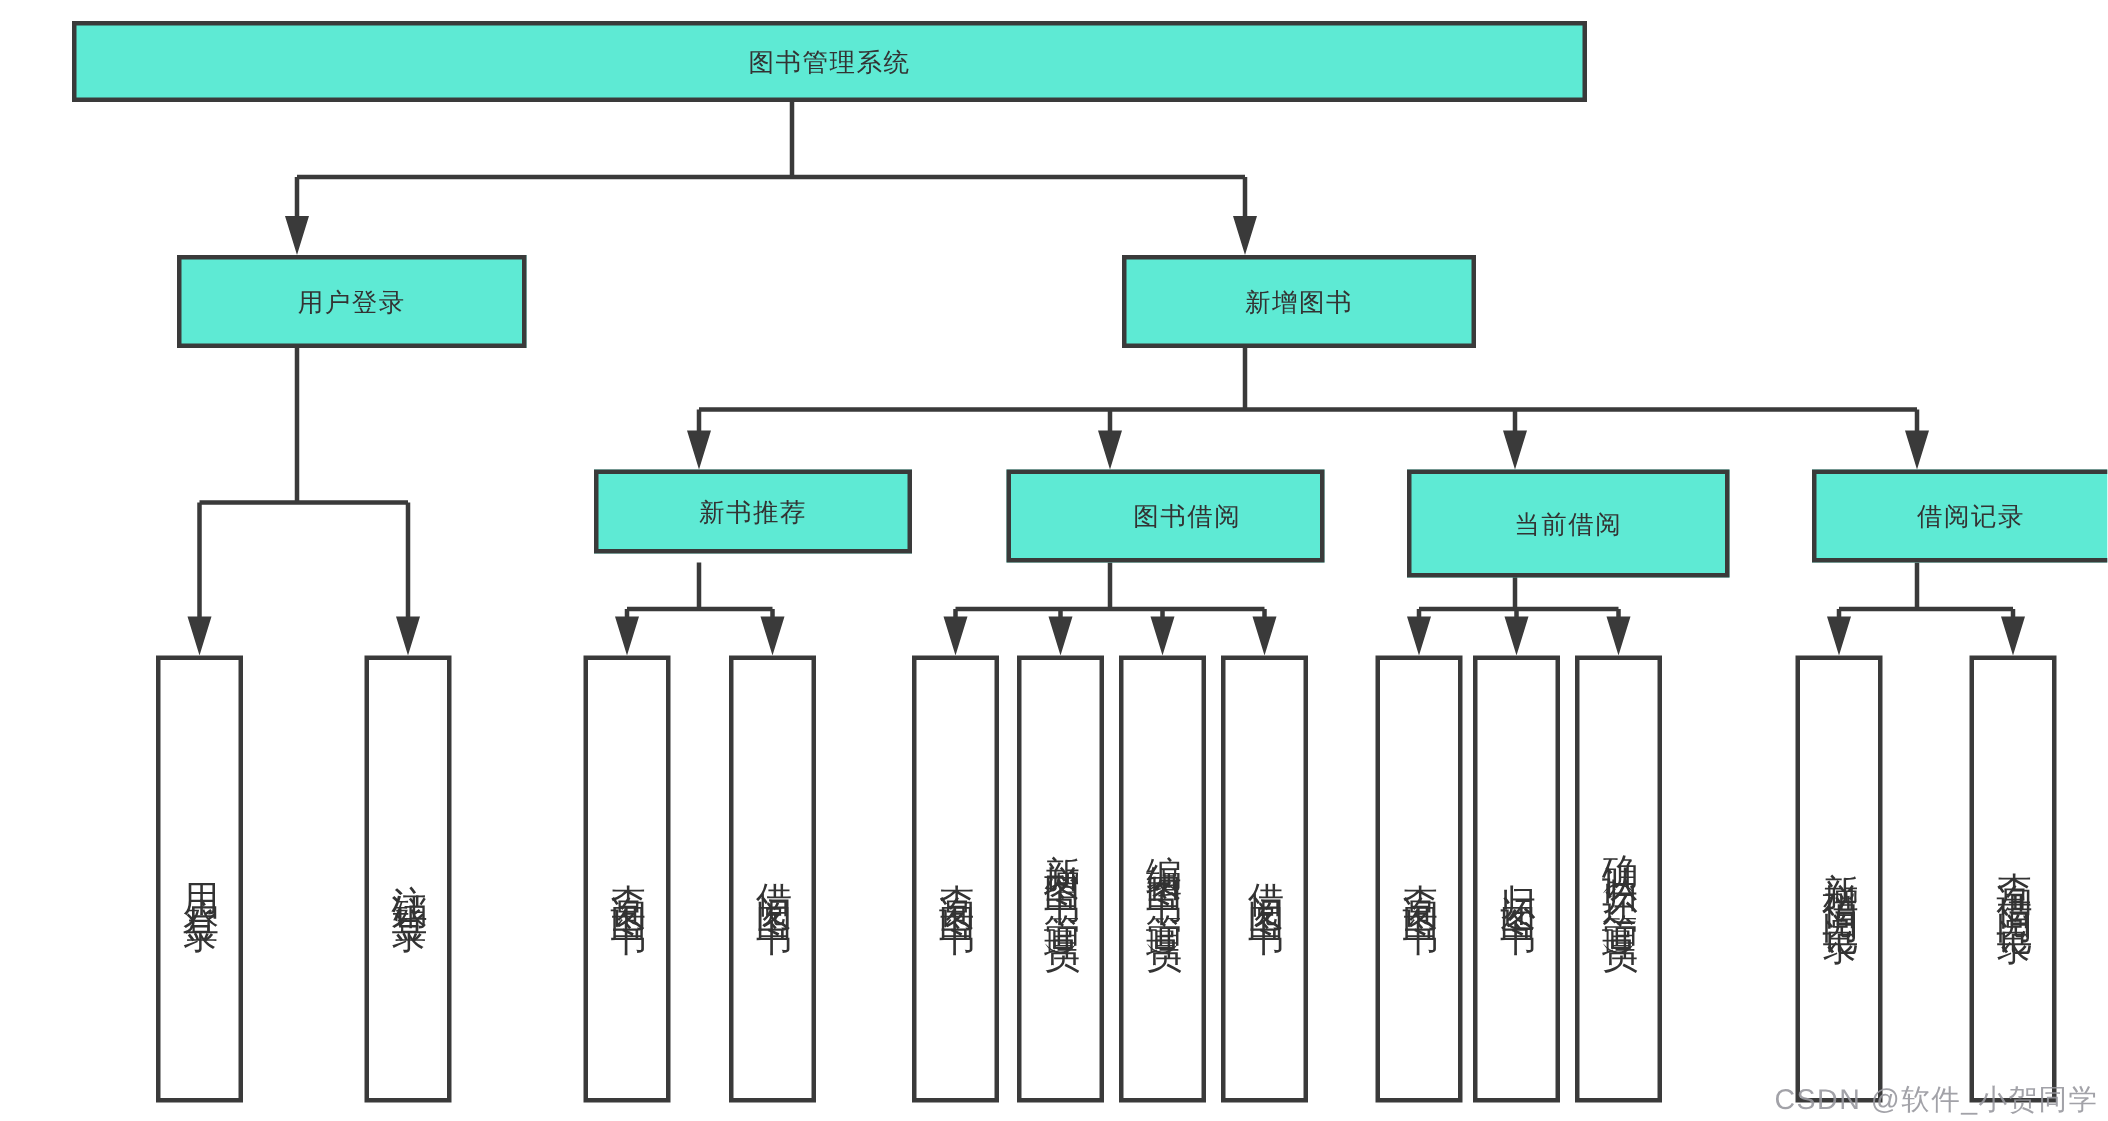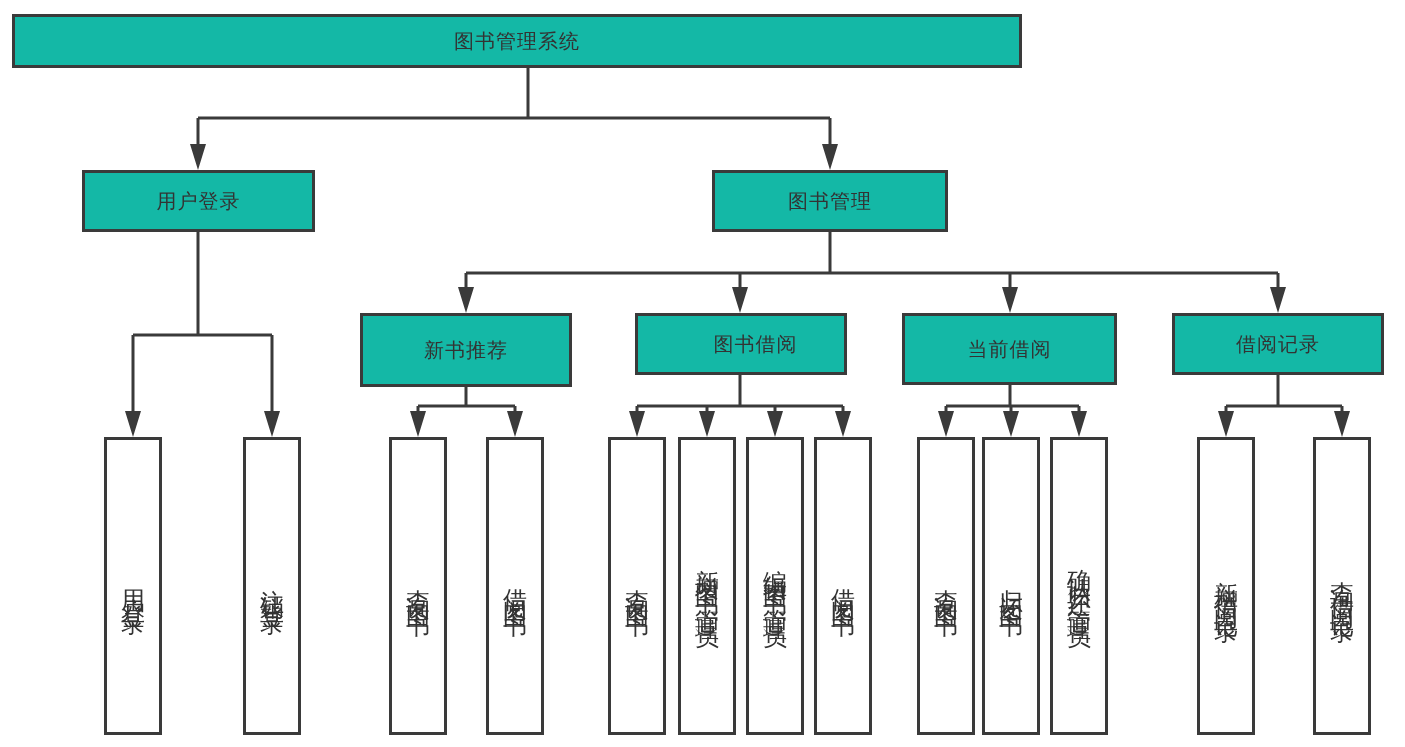--- a/index.html
+++ b/index.html
@@ -19,29 +19,30 @@
     position: absolute;
     left: 0; top: 0;
     width: 1405px;
     height: 747px;
     pointer-events: none;
   }
   .node {
     position: absolute;
     box-sizing: border-box;
     border: 3px solid #3a3a3a;
-    background: #14b8a6;
+    background: #5eead4;
     color: #333333;
     display: flex;
     align-items: center;
     justify-content: center;
-    font-size: 20px;
+    font-size: 17px;
     letter-spacing: 1px;
     white-space: nowrap;
     line-height: 1;
+    margin-left: 36px;
   }
   .leaf {
     position: absolute;
     box-sizing: border-box;
     border: 3px solid #3a3a3a;
     background: #ffffff;
     color: #333333;
     width: 58px;
     height: 298px;
     top: 437px;
@@ -83,23 +84,23 @@
       M458,287 h16 l-8,26 z  M732,287 h16 l-8,26 z  M1002,287 h16 l-8,26 z  M1270,287 h16 l-8,26 z
       M410,411 h16 l-8,26 z  M507,411 h16 l-8,26 z
       M629,411 h16 l-8,26 z  M699,411 h16 l-8,26 z  M767,411 h16 l-8,26 z  M835,411 h16 l-8,26 z
       M938,411 h16 l-8,26 z  M1003,411 h16 l-8,26 z  M1071,411 h16 l-8,26 z
       M1218,411 h16 l-8,26 z M1334,411 h16 l-8,26 z"></path>
   </svg>
 
   <div class="node" style="left:12px; top:14px; width:1010px; height:54px;">图书管理系统</div>
 
   <div class="node" style="left:82px; top:170px; width:233px; height:62px;">用户登录</div>
-  <div class="node" style="left:712px; top:170px; width:236px; height:62px;">图书管理</div>
+  <div class="node" style="left:712px; top:170px; width:236px; height:62px;">新增图书</div>
 
-  <div class="node" style="left:360px; top:313px; width:212px; height:74px;">新书推荐</div>
+  <div class="node" style="left:360px; top:313px; width:212px; height:56px;">新书推荐</div>
   <div class="node" style="left:635px; top:313px; width:212px; height:62px;padding-left:29px;">图书借阅</div>
   <div class="node" style="left:902px; top:313px; width:215px; height:72px;">当前借阅</div>
   <div class="node" style="left:1172px; top:313px; width:212px; height:62px;">借阅记录</div>
 
   <div class="leaf" style="left:104px;">用户登录</div>
   <div class="leaf" style="left:243px;">注销登录</div>
 
   <div class="leaf" style="left:389px;">查询图书</div>
   <div class="leaf" style="left:486px;">借阅图书</div>
 
@@ -108,14 +109,15 @@
   <div class="leaf" style="left:746px;">编辑图书（管理员）</div>
   <div class="leaf" style="left:814px;">借阅图书</div>
 
   <div class="leaf" style="left:917px;">查询图书</div>
   <div class="leaf" style="left:982px;">归还图书</div>
   <div class="leaf" style="left:1050px;">确认归还（管理员）</div>
 
   <div class="leaf" style="left:1197px;">新增借阅记录</div>
   <div class="leaf" style="left:1313px;">查询借阅记录</div>
 
+  <div id="watermark">CSDN @软件_小贺同学</div>
 
 </div>
 
 </body></html>

